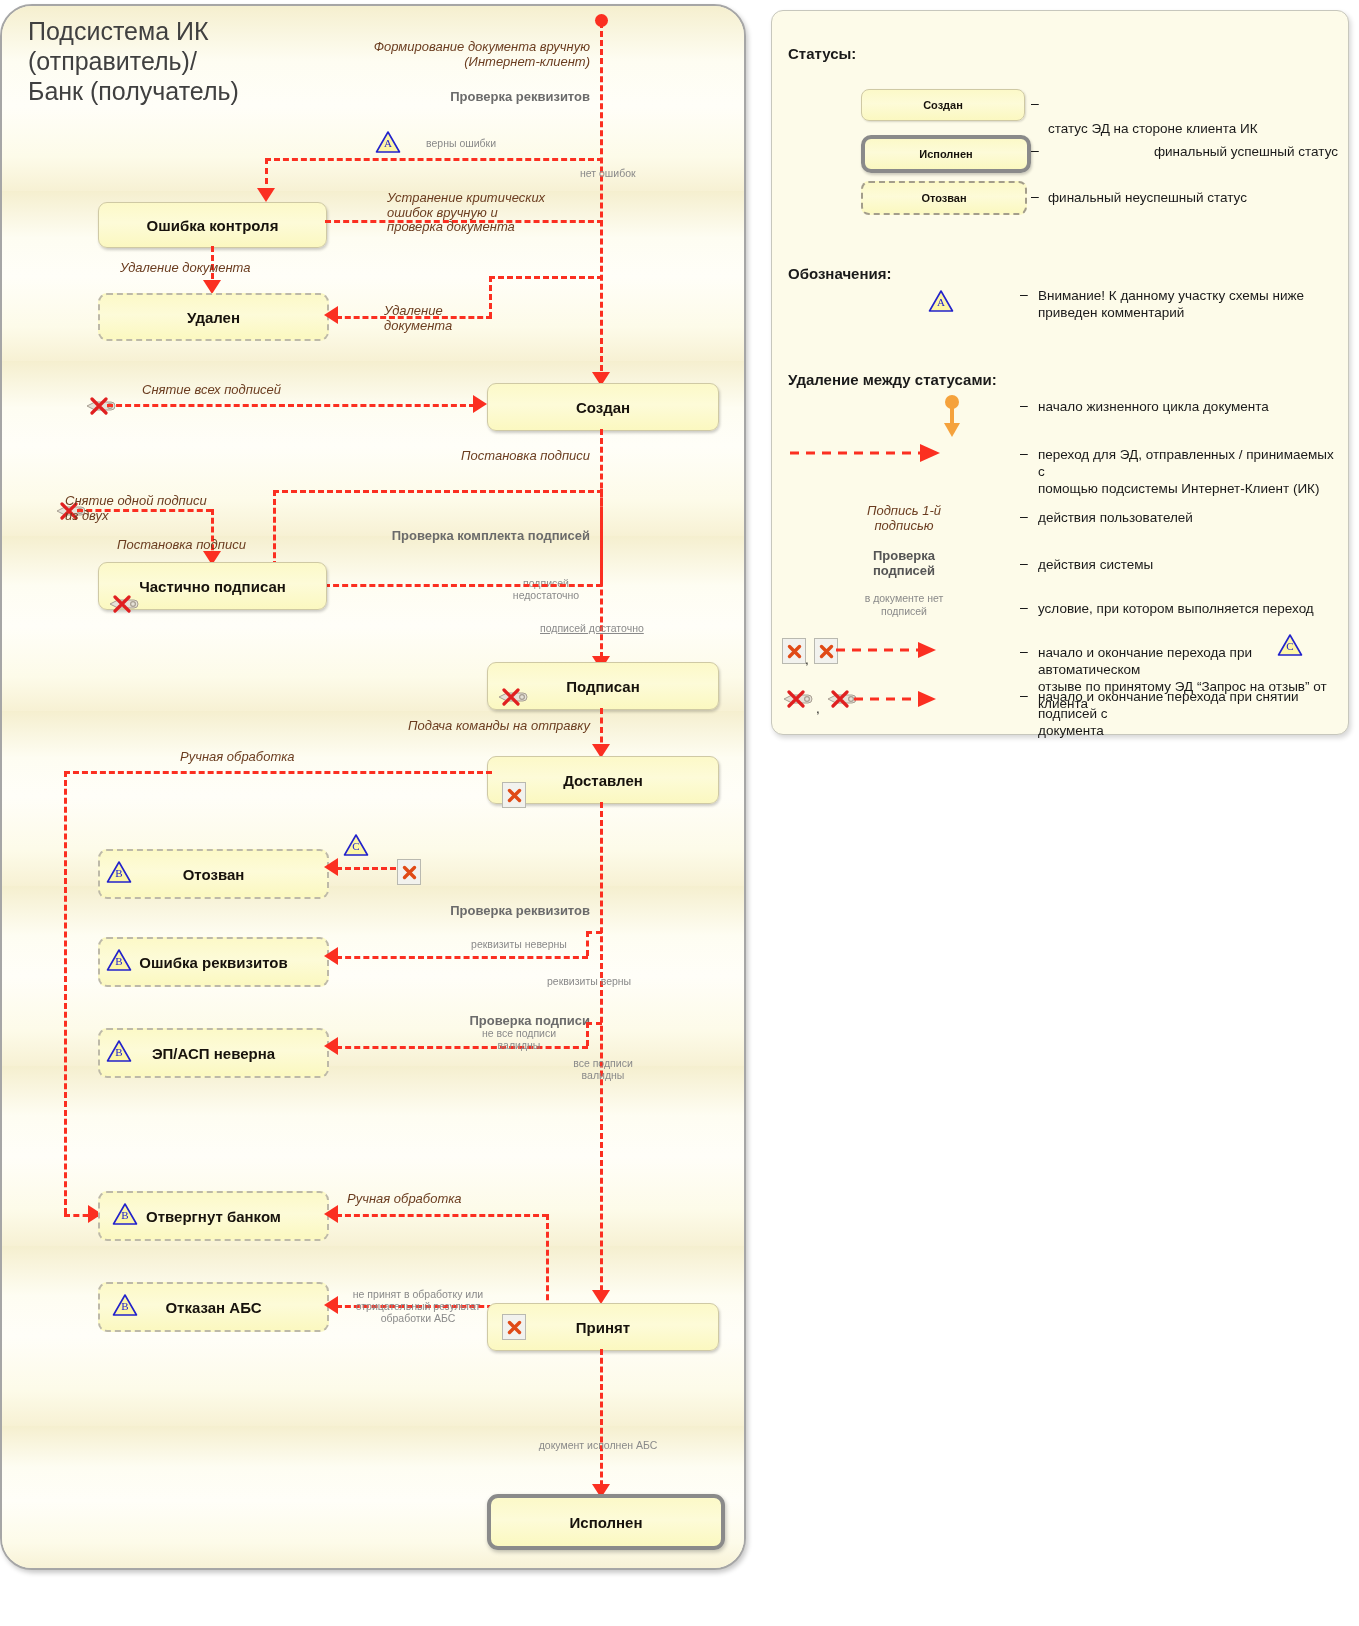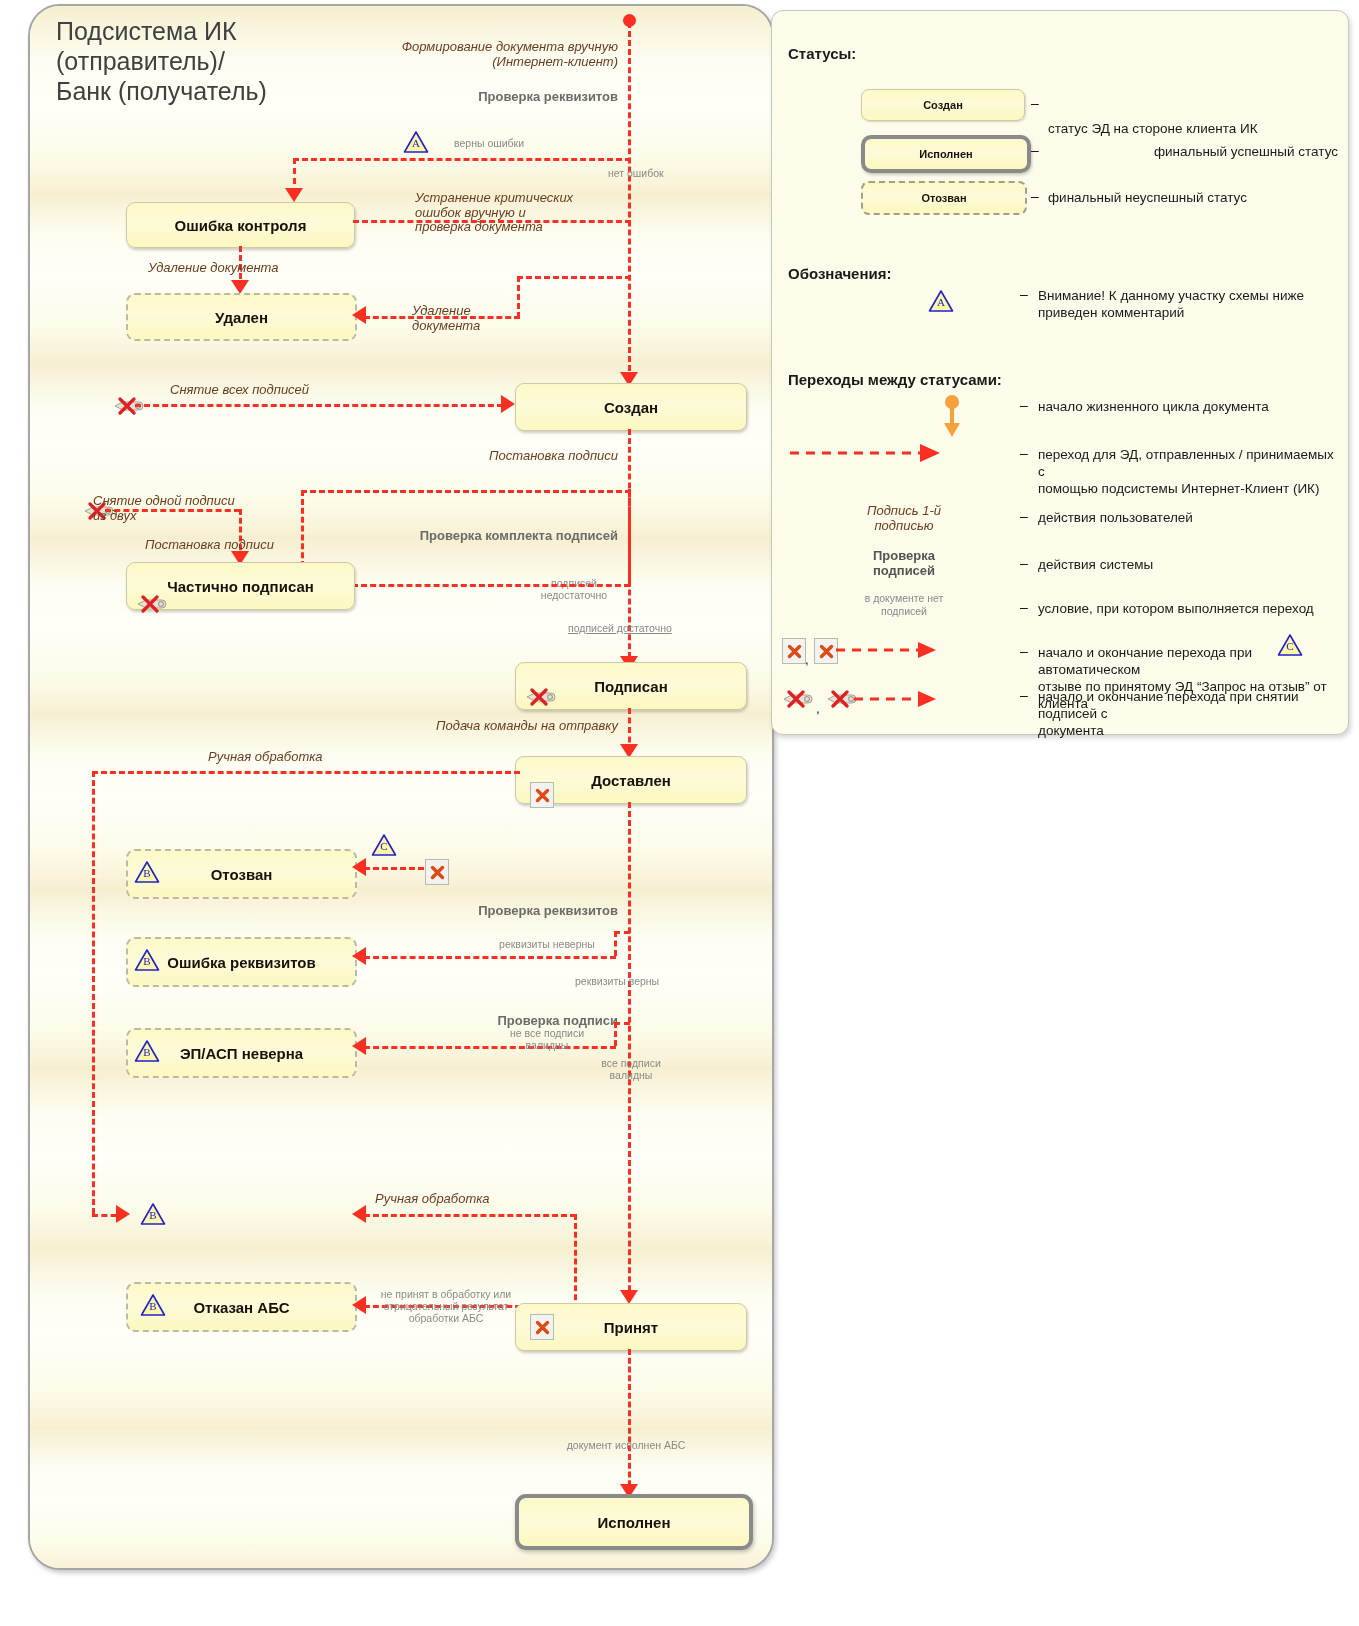--- a/index.html
+++ b/index.html
@@ -1,21 +1,21 @@
 <!DOCTYPE html>
 <html><head>
 <meta charset="utf-8">
 <style>
   html,body{margin:0;padding:0;background:#ffffff;}
   body{font-family:"Liberation Sans",sans-serif;-webkit-font-smoothing:antialiased;}
   #root{position:relative;width:1359px;height:1626px;overflow:hidden;background:#fff;}
 
   
   #lane{
-    position:absolute;left:28px;top:4px;width:742px;height:1562px;
+    position:absolute;left:0;top:4px;width:742px;height:1562px;
     border:2px solid #a6a6a6;border-radius:32px;background:#fdfbe9;
     box-shadow:2px 3px 5px rgba(0,0,0,.22);
     overflow:hidden;
   }
   .band{position:absolute;left:0;width:100%;}
   .bandA{background:linear-gradient(to bottom,#f5efcf 0%,#fefdf2 55%,#fffef8 100%);}
   .bandB{background:linear-gradient(to bottom,#fffef8 0%,#fdfbe9 60%,#f7f1d4 100%);}
 
   #laneTitle{
     position:absolute;left:26px;top:10px;width:430px;
@@ -311,20 +311,23 @@
         </svg>
       <span>B</span>
     </div>
     <div class="hline" style="left:334px;top:1040px;width:252px;"></div>
     <div class="vline" style="left:584px;top:1016px;height:24px;"></div>
     <div class="hline" style="left:584px;top:1016px;width:16px;"></div>
     <div class="arrow arr-left" style="left:322px;top:1031px;"></div>
     <div class="lbl lbl-cond" style="left:452px;top:1022px;width:130px;text-align:center;">не все подписи
 валидны</div>
 
+    <div class="node dashed" style="left:96px;top:1185px;width:227px;height:46px;">
+      <span>Отвергнут банком</span>
+    </div>
     <div class="tri" style="left:110px;top:1196px;">
       <svg width="26" height="24" viewBox="0 0 26 24">
           <polygon points="13,2 24.5,22 1.5,22" fill="#fdf6a6" stroke="#2222cc" stroke-width="1.6" stroke-linejoin="round"></polygon>
         </svg>
       <span>B</span>
     </div>
 
     <div class="hline" style="left:334px;top:1208px;width:212px;"></div>
     <div class="vline" style="left:544px;top:1208px;height:104px;"></div>
     <div class="arrow arr-left" style="left:322px;top:1199px;"></div>
@@ -389,21 +392,21 @@
     <div class="tri" style="left:156px;top:278px;">
       <svg width="26" height="24" viewBox="0 0 26 24">
           <polygon points="13,2 24.5,22 1.5,22" fill="#fdf6a6" stroke="#2222cc" stroke-width="1.6" stroke-linejoin="round"></polygon>
         </svg>
       <span>A</span>
     </div>
     <div class="lg-dash" style="left:248px;top:275px;">–</div>
     <div class="lg-txt" style="left:266px;top:276px;width:300px;white-space:pre-line;">Внимание! К данному участку схемы ниже
 приведен комментарий</div>
 
-    <div class="lg-head" style="left:16px;top:360px;">Переходы между статусами:</div>
+    <div class="lg-head" style="left:16px;top:360px;">Удаление между статусами:</div>
 
     <div class="lg-sample" style="left:168px;top:384px;">
       <svg width="24" height="44" viewBox="0 0 24 44">
         <circle cx="12" cy="7" r="7" fill="#f5a23c"></circle>
         <rect x="10" y="10" width="4" height="20" fill="#f5a23c"></rect>
         <polygon points="4,28 20,28 12,42" fill="#f5a23c"></polygon>
       </svg>
     </div>
     <div class="lg-dash" style="left:248px;top:386px;">–</div>
     <div class="lg-txt" style="left:266px;top:387px;width:300px;">начало жизненного цикла документа</div>

